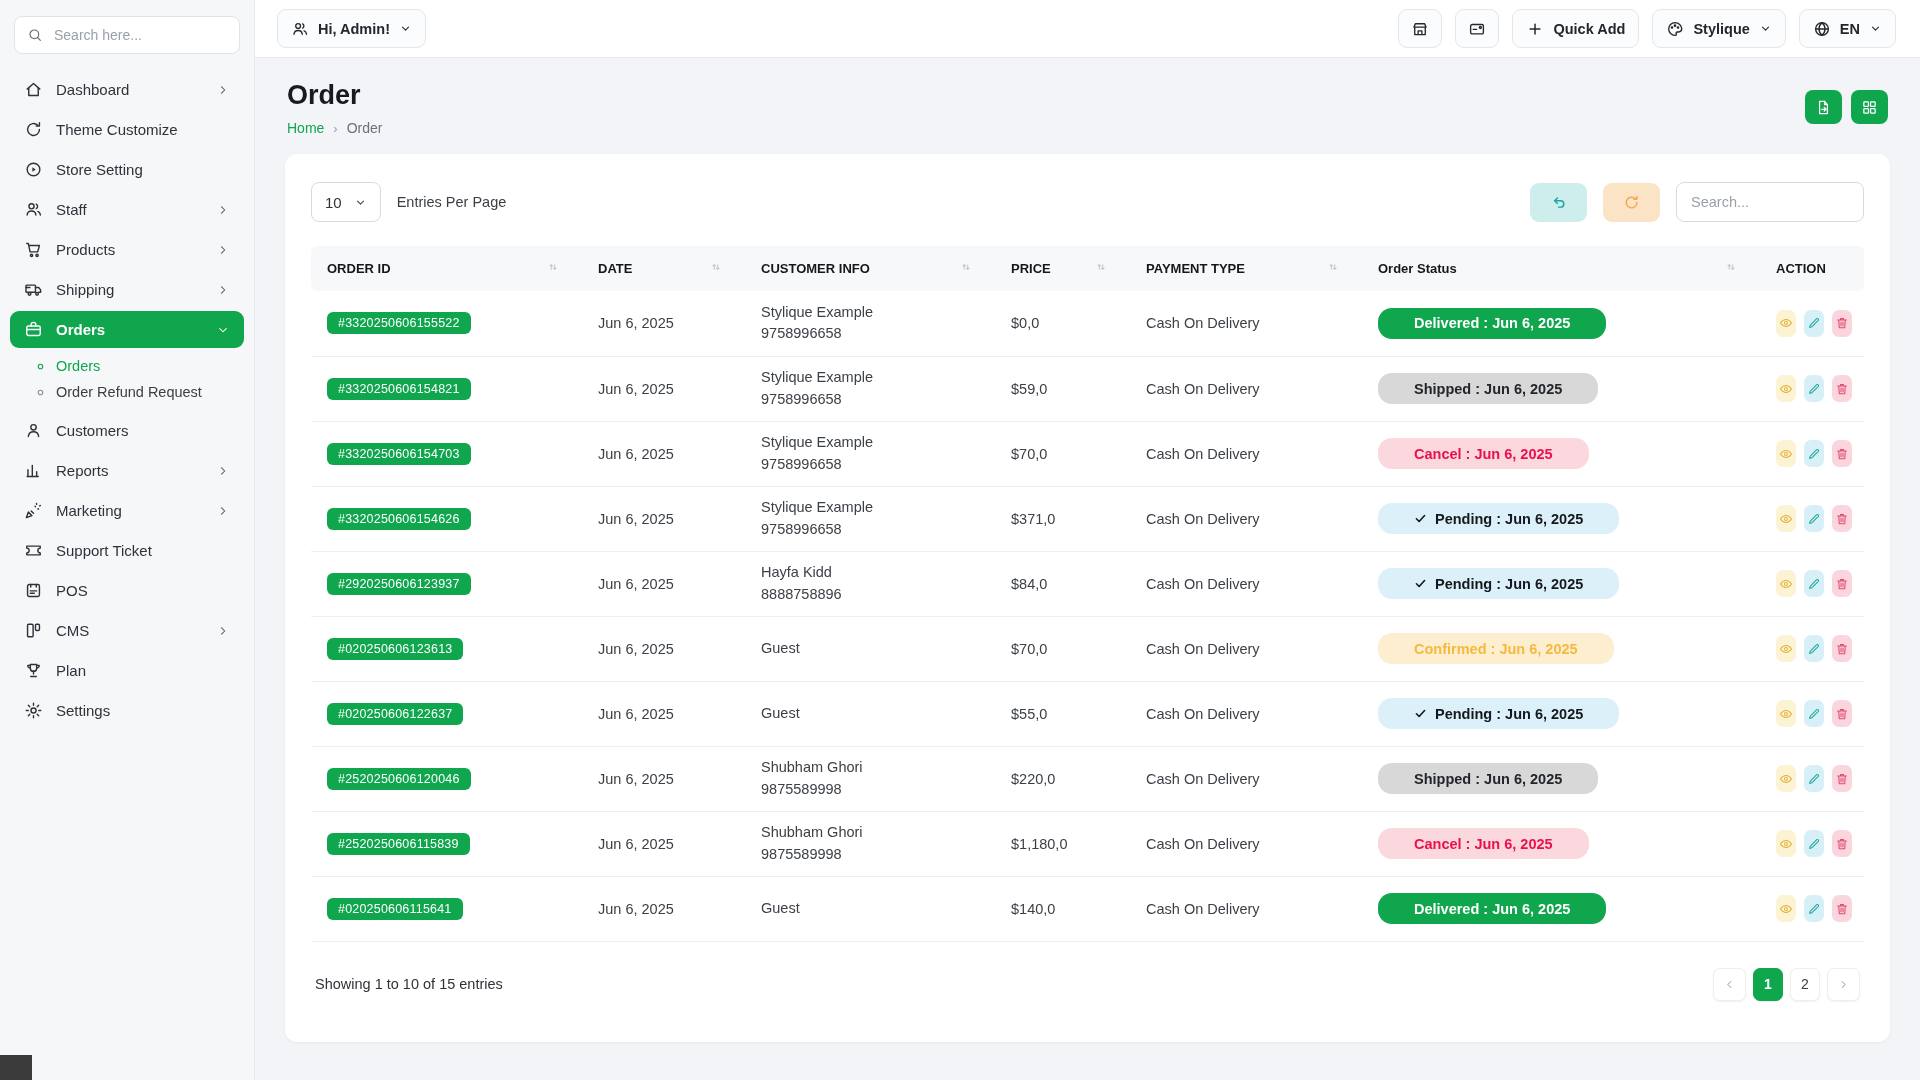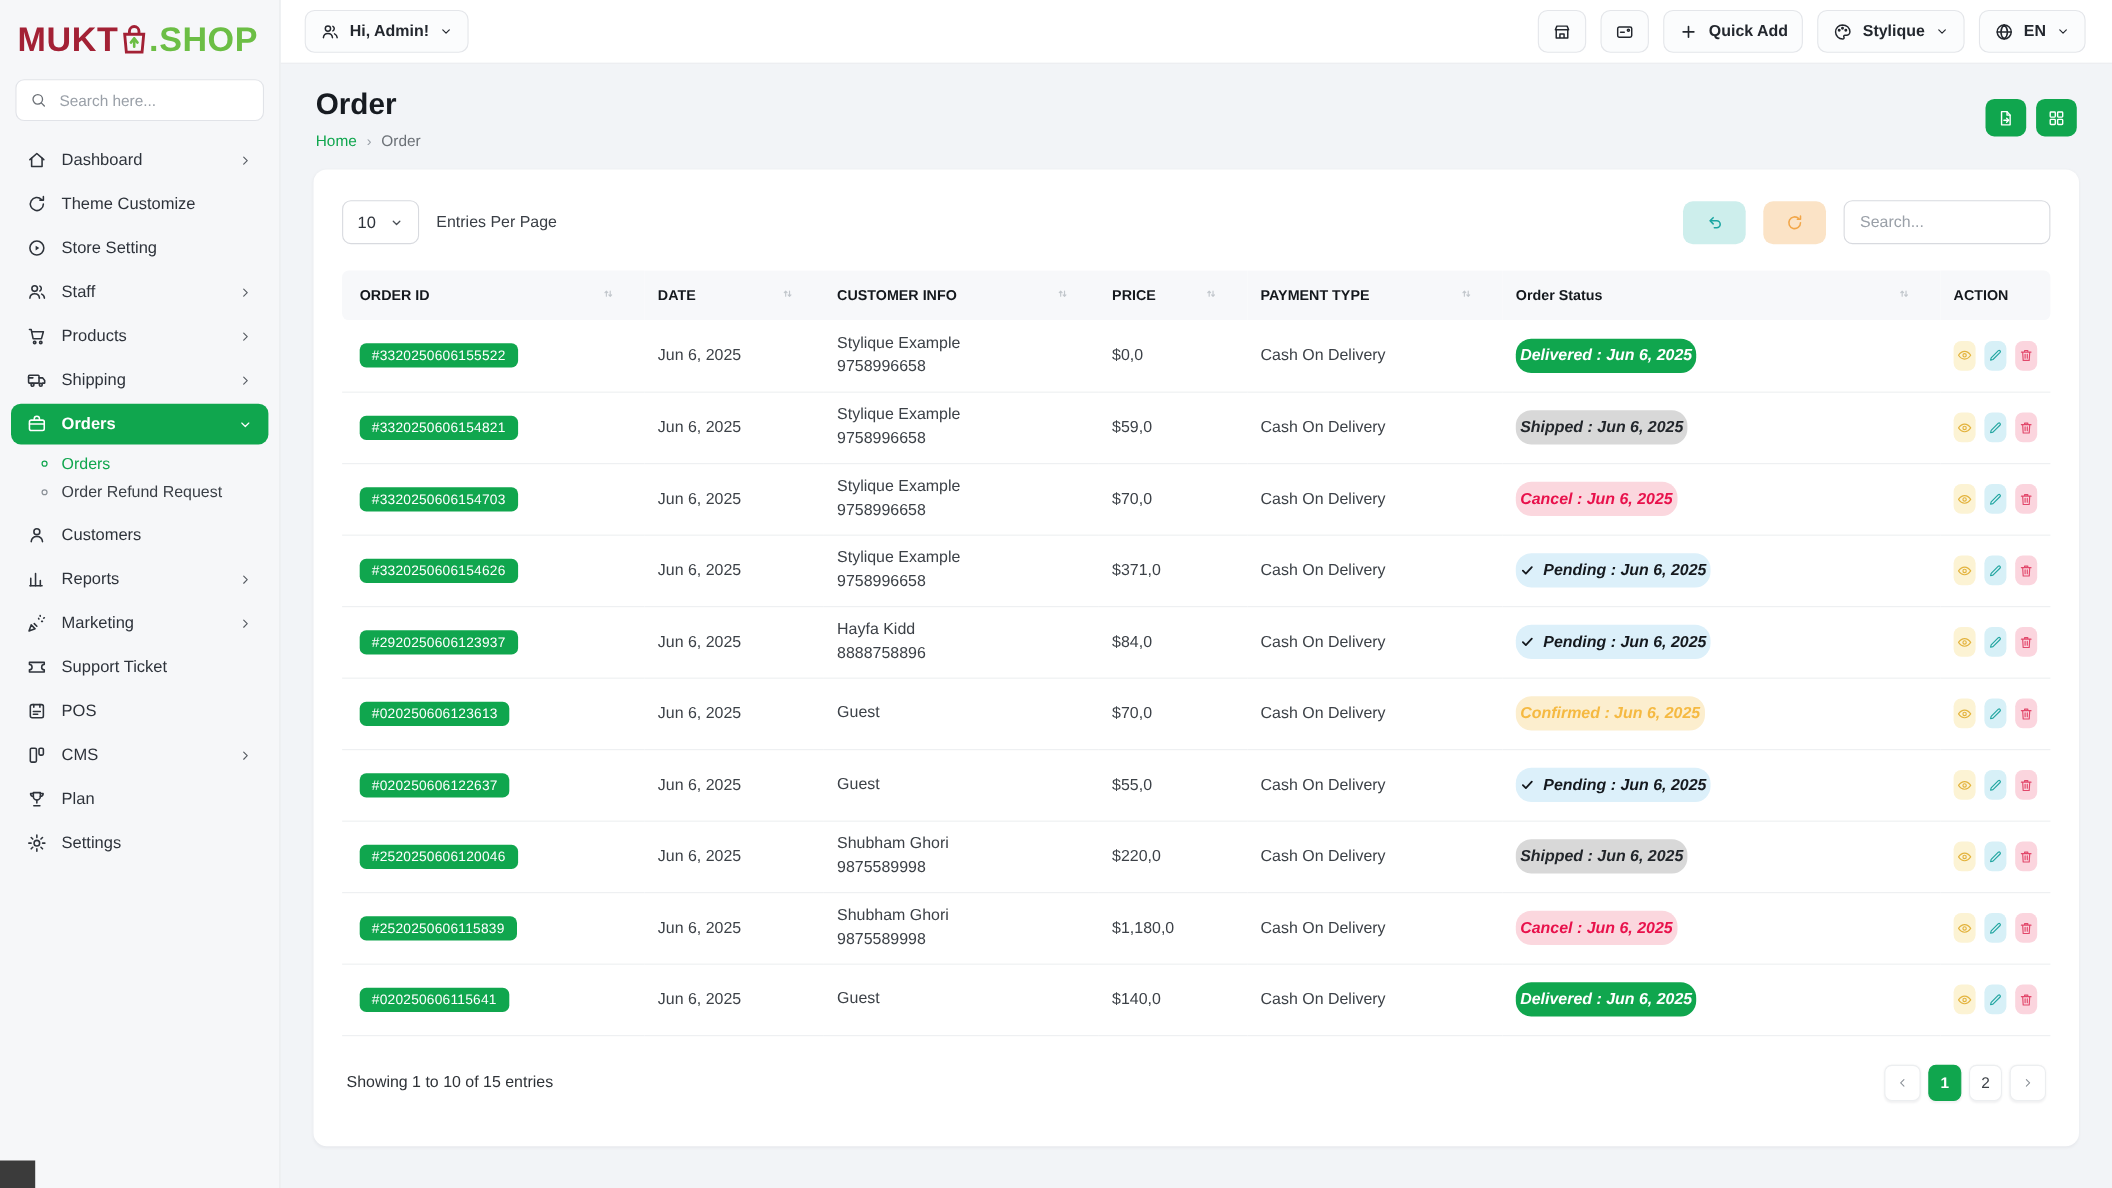--- a/index.html
+++ b/index.html
@@ -111,21 +111,21 @@
   .th-inner .sort svg { width:14px; height:14px; stroke:#c2c7cc; }
   tbody td { height:65px; padding:8px 12px; border-bottom:1px solid #edeff1; font-size:14.5px; color:#3c4147; vertical-align:middle; }
   tbody td:first-child { padding-left:16px; }
   .oid {
     background:#10a64e; color:#fff; font-size:12.5px; font-weight:500;
     padding:4px 11px; border-radius:6px; display:inline-block; letter-spacing:.2px; cursor:pointer;
   }
   .cname { line-height:1.45; } .cphone { line-height:1.45; }
   .badge {
     display:inline-flex; align-items:center; justify-content:center; gap:8px;
-    height:31px; padding:0 4px; border-radius:14px; font-size:14.5px; font-weight:600; white-space:nowrap;font-style:italic;
+    height:31px; padding:0 36px; border-radius:14px; font-size:14.5px; font-weight:600; white-space:nowrap;
   }
   .badge .chk { display:flex; } .badge .chk svg { width:13px; height:13px; stroke:#15191e; stroke-width:3; }
   .st-delivered { background:#10a64e; color:#fff; }
   .st-shipped   { background:#d8d8d8; color:#22262b; }
   .st-cancel    { background:#fbd7de; color:#e8114b; font-weight:700; }
   .st-pending   { background:#dcf0fa; color:#15191e; }
   .st-confirmed { background:#fceece; color:#f5b941;text-align:center; }
   .acts { display:flex; gap:8px; }
   .act { width:27px; height:27px; border:none; border-radius:7px; display:flex; align-items:center; justify-content:center; cursor:pointer; padding:0; }
   .act svg { width:14px; height:14px; }
@@ -144,33 +144,20 @@
   }
   .page-btn svg { width:13px; height:13px; stroke:#8a9097; }
   .page-btn.active { background:#10a64e; border-color:#10a64e; color:#fff; font-weight:700; }
 </style>
 </head>
 <body>
 
 <div class="app">
 
   <aside class="sidebar">
-    <div class="logo">
-      <span class="logo-text">
-        <span class="logo-left">MUKT</span>
-        <span class="logo-bag">
-          <svg viewBox="0 0 24 26" fill="none">
-              <path d="M4 8.5h16l-1.4 15H5.4L4 8.5z" stroke="#a32135" stroke-width="2.4"></path>
-              <path d="M8 8.5V6a4 4 0 0 1 8 0v2.5" stroke="#a32135" stroke-width="2.4"></path>
-              <path d="M12 12v7M9.2 15.5 12 12l2.8 3.5" stroke="#6cbe45" stroke-width="2.2" stroke-linecap="round" stroke-linejoin="round"></path>
-            </svg>
-        </span>
-        <span class="logo-right">.SHOP</span>
-      </span>
-    </div>
     <div class="side-search">
       <span style="display:flex">
         <svg viewBox="0 0 24 24" fill="none" stroke-width="1.8" stroke-linecap="round">
             <circle cx="11" cy="11" r="6.5"></circle>
             <path d="M15.8 15.8 20 20"></path>
           </svg>
       </span>
       <input placeholder="Search here..." style="">
     </div>
     <nav class="side-nav" id="side-nav">

